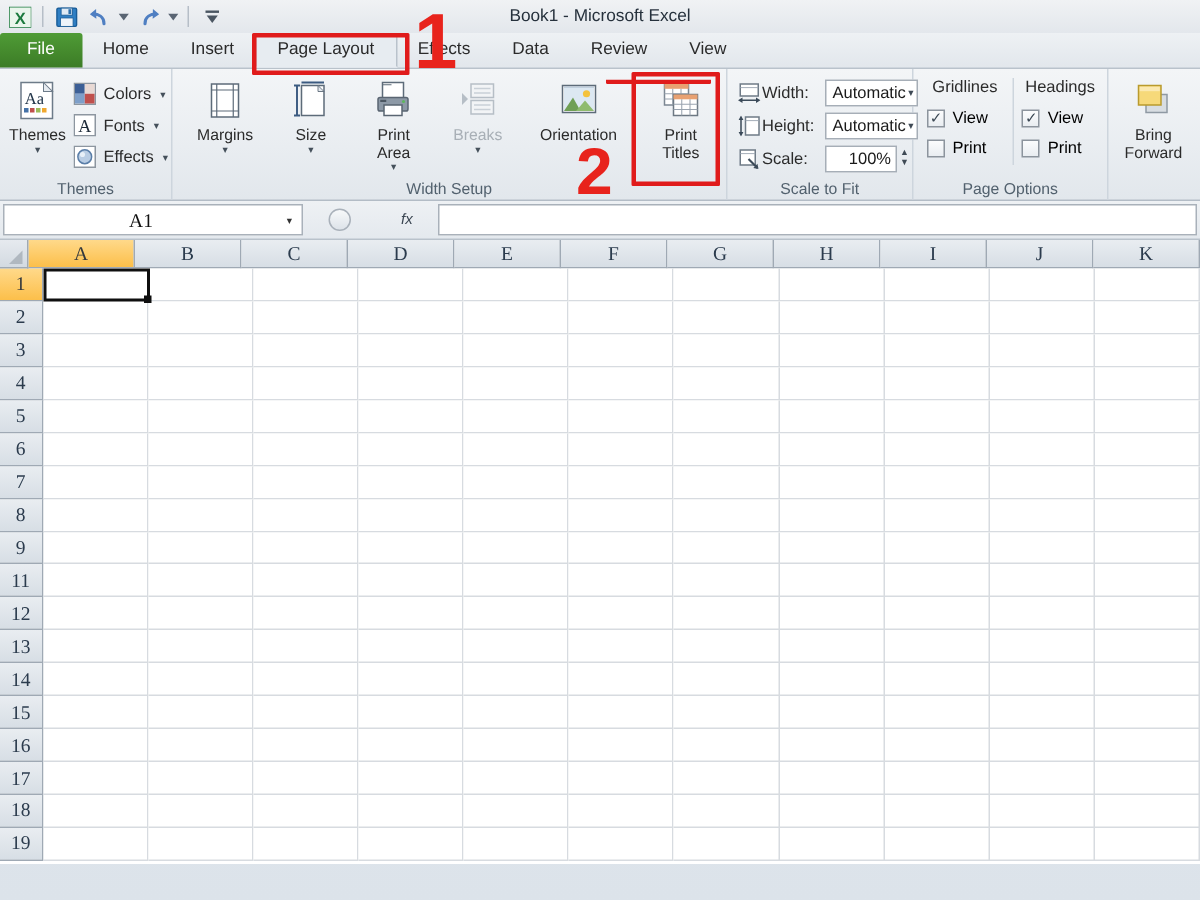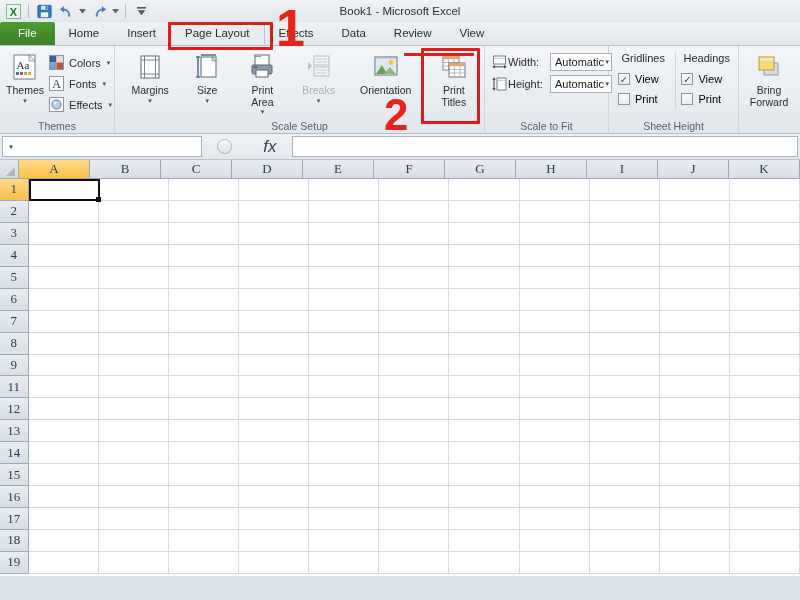--- a/index.html
+++ b/index.html
@@ -188,21 +188,21 @@
     width: 90px;
     display:flex; align-items:center; justify-content:space-around;
     font-size: 12px;
     color: #3b4652;
   }
   .round-btn {
     width: 15px; height: 15px; border-radius: 50%;
     background: linear-gradient(#f7f9fa,#dde3e9);
     border: 1px solid #a9b1ba;
   }
-  .fx-sym { font-family: Liberation Sans, sans-serif; font-style: italic; font-size: 17px; text-align: center; }
+  .fx-sym { font-family: Liberation Sans, sans-serif; font-style: italic; font-size: 10px; text-align: center; }
   .fbar-input {
     flex: 1;
     background: #ffffff;
     border: 1px solid #a9b1ba;
     margin: 2px 2px 2px 0;
   }
 
   
   .gridwrap { position: relative; height: 416px; background:#ffffff; }
   .colhdr-row { display: flex; height: 19px; }
@@ -501,21 +501,21 @@
               <line x1="10" y1="16.5" x2="26" y2="16.5" stroke="#9aa4b0" stroke-width="0.7"></line>
               <line x1="10" y1="20" x2="26" y2="20" stroke="#9aa4b0" stroke-width="0.7"></line>
               <line x1="15.5" y1="13.2" x2="15.5" y2="24" stroke="#9aa4b0" stroke-width="0.7"></line>
               <line x1="21" y1="13.2" x2="21" y2="24" stroke="#9aa4b0" stroke-width="0.7"></line>
             </svg>
           </div>
           <div class="lbl">Print Titles</div>
         </div>
 
       </div>
-      <div class="group-label">Scale Setup</div>
+      <div class="group-label">Width Setup</div>
     </div>
 
     <div class="group" style="width:124px">
       <div class="group-body" style="flex-direction:column;padding-left:3px;padding-top:3px">
         <div class="sf-row">
           <div class="sf-ico">
             <svg width="15" height="14" viewBox="0 0 15 14">
               <rect x="1.5" y="1" width="12" height="8" fill="#ffffff" stroke="#6f7b87"></rect>
               <line x1="1.5" y1="3.4" x2="13.5" y2="3.4" stroke="#9aa4b0" stroke-width="0.6"></line>
               <path d="M0 11.8 L3 10 L3 13.6 Z" fill="#3b4a59"></path>
@@ -538,20 +538,38 @@
               <path d="M2 14 L0.4 11 L3.6 11 Z" fill="#3b4a59"></path>
               <line x1="2" y1="2.5" x2="2" y2="11.5" stroke="#3b4a59"></line>
             </svg>
           </div>
           <div class="sf-lbl">Height:</div>
           <div class="sf-box">
             <span class="v">Automatic</span>
             <span style="font-size:7px;color:#3f4a55">▾</span>
           </div>
         </div>
+        <div class="sf-row">
+          <div class="sf-ico">
+            <svg width="15" height="14" viewBox="0 0 15 14">
+              <rect x="1.5" y="1" width="10" height="10" fill="#ffffff" stroke="#6f7b87"></rect>
+              <line x1="1.5" y1="3.4" x2="11.5" y2="3.4" stroke="#9aa4b0" stroke-width="0.6"></line>
+              <path d="M7 7 L13 13" stroke="#3b4a59" stroke-width="1.4"></path>
+              <path d="M13.6 13.6 L10.2 13 L13 10.2 Z" fill="#3b4a59"></path>
+            </svg>
+          </div>
+          <div class="sf-lbl">Scale:</div>
+          <div class="sf-box num" style="width:48px">
+            <span class="v">100%</span>
+          </div>
+          <div class="spin">
+            <div>▲</div>
+            <div>▼</div>
+          </div>
+        </div>
       </div>
       <div class="group-label">Scale to Fit</div>
     </div>
 
     <div class="group" style="width:130px">
       <div class="group-body" style="padding-left:3px;padding-top:4px">
         <div class="so-col">
           <div class="so-head">Gridlines</div>
           <div class="so-item">
             <span class="cb">✓</span>
@@ -568,21 +586,21 @@
           <div class="so-item">
             <span class="cb">✓</span>
             <span>View</span>
           </div>
           <div class="so-item">
             <span class="cb"></span>
             <span>Print</span>
           </div>
         </div>
       </div>
-      <div class="group-label">Sheet Height</div>
+      <div class="group-label">Page Options</div>
     </div>
 
     <div class="group" style="width:60px;border-right:none">
       <div class="group-body" style="justify-content:flex-start">
         <div class="bigbtn" style="width:58px">
           <div class="ico">
             <svg width="30" height="28" viewBox="0 0 30 28">
               <rect x="10" y="9" width="14" height="12" fill="#d8dde2" stroke="#8f99a3"></rect>
               <rect x="5" y="3" width="15" height="13" fill="#f6d97a" stroke="#b99a2e"></rect>
               <rect x="5.8" y="3.8" width="13.4" height="3" fill="#fbe9b0"></rect>
@@ -590,20 +608,21 @@
           </div>
           <div class="lbl">Bring Forward</div>
         </div>
       </div>
       <div class="group-label"></div>
     </div>
   </div>
 
   <div class="fbar">
     <div class="namebox">
+      <span class="nb-val">A1</span>
       <span class="nb-caret">▾</span>
     </div>
     <div class="fx-zone">
       <span class="round-btn"></span>
       <span class="fx-sym">fx</span>
     </div>
     <div class="fbar-input"></div>
   </div>
 
   <div class="gridwrap">

